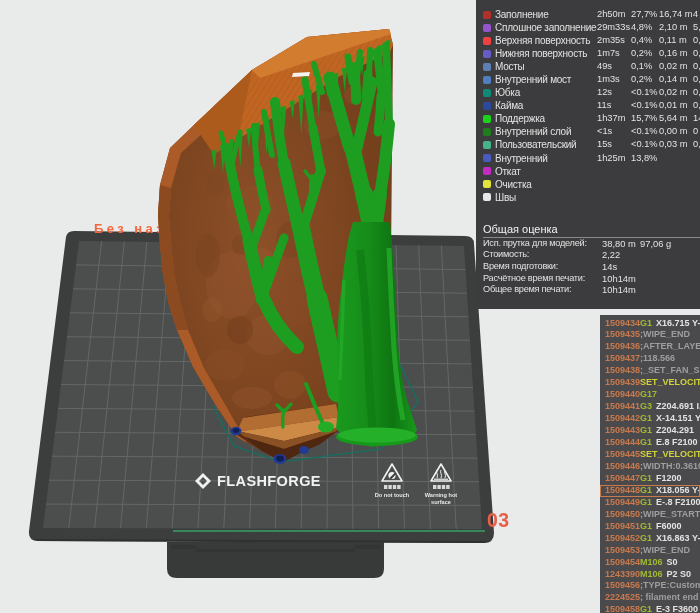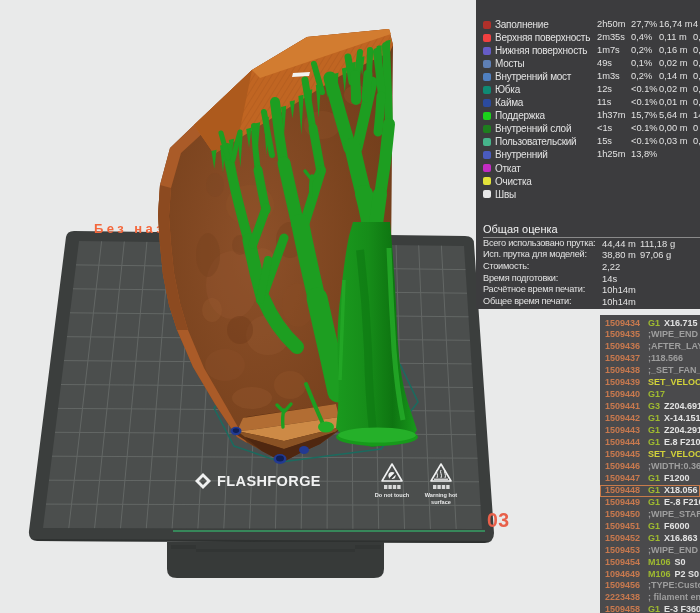--- a/index.html
+++ b/index.html
@@ -1,33 +1,33 @@
 <!DOCTYPE html>
 <html><head><meta charset="utf-8"><style>
 *{margin:0;padding:0;box-sizing:border-box}
 html,body{width:700px;height:613px;overflow:hidden;background:#e9eaea;font-family:"Liberation Sans",sans-serif}
-#stats{position:absolute;left:476px;top:0;width:224px;height:309px;background:#3c3c3e;color:#e2e2e2;font-size:10px;padding-top:18px}
+#stats{position:absolute;left:476px;top:0;width:224px;height:309px;background:#3c3c3e;color:#e2e2e2;font-size:10px;padding-top:8px}
 .srow{position:relative;height:13.06px;line-height:13.06px}
 .sq{position:absolute;left:7px;top:2.6px;width:8px;height:8px;border-radius:2px}
 .lbl{position:absolute;left:19px;letter-spacing:-0.25px}
 .tc{position:absolute;left:121px;font-size:9.3px}
 .pc{position:absolute;left:155px;font-size:9.3px}
 .mc{position:absolute;left:183px;font-size:9.3px}
 .gc{position:absolute;left:217px;font-size:9.3px}
 #otitle{position:absolute;left:7px;top:223px;font-weight:normal;font-size:11px;color:#f2f2f2}
 #oline{position:absolute;left:7px;top:237px;width:217px;border-top:1px solid #8a8a8a}
 #osec{position:absolute;left:0;top:237.5px;width:224px;font-size:9.4px}
 .orow{position:relative;height:11.7px;line-height:11.7px}
 .olbl{position:absolute;left:7px;font-size:9.2px;letter-spacing:-0.25px}
 .ov1{position:absolute;left:126px}
 .ov2{position:absolute;left:164px}
 #gcode{position:absolute;left:600px;top:315px;width:100px;height:298px;background:#4a4a4c;font-size:9px;font-weight:bold;padding-top:2.5px;white-space:nowrap}
 .gl{height:11.96px;line-height:11.96px;padding-left:4px}
 .gl.sel{outline:1px solid #c77b4b;outline-offset:-1px}
-.ln{display:inline-block;width:36px;text-align:right;color:#c8794e;margin-right:8px}
+.ln{display:inline-block;width:36px;text-align:right;color:#c8794e;margin-right:0}
 .cmd{color:#9fba30;margin-right:4px}
 .ycmd{color:#d2d23a}
 .par{color:#e2e2e2}
 .com{color:#9e9e9e}
 </style></head>
 <body>
 <svg width="700" height="613" viewBox="0 0 700 613" style="display:block;position:absolute;top:0;left:0">
 <rect width="700" height="613" fill="#e9eaea"></rect>
 
 <path d="M 66,237 Q 67,231 74,231 L 465,236 Q 474,236 474,244 L 494,533 Q 494,543 484,543 L 38,541 Q 28,541 29,531 Z" fill="#3b3e3d"></path>
@@ -250,20 +250,28 @@
 <div id="stats">
     <div class="srow">
       <span class="sq" style="background:#b0302a"></span>
       <span class="lbl">Заполнение</span>
       <span class="tc">2h50m</span>
       <span class="pc">27,7%</span>
       <span class="mc">16,74 m</span>
       <span class="gc">4</span>
     </div>
     <div class="srow">
+      <span class="sq" style="background:#9654cc"></span>
+      <span class="lbl">Сплошное заполнение</span>
+      <span class="tc">29m33s</span>
+      <span class="pc">4,8%</span>
+      <span class="mc">2,10 m</span>
+      <span class="gc">5,</span>
+    </div>
+    <div class="srow">
       <span class="sq" style="background:#f04040"></span>
       <span class="lbl">Верхняя поверхность</span>
       <span class="tc">2m35s</span>
       <span class="pc">0,4%</span>
       <span class="mc">0,11 m</span>
       <span class="gc">0,</span>
     </div>
     <div class="srow">
       <span class="sq" style="background:#665cc7"></span>
       <span class="lbl">Нижняя поверхность</span>
@@ -342,25 +350,20 @@
       <span class="sq" style="background:#e3e33a"></span>
       <span class="lbl">Очистка</span>
     </div>
     <div class="srow">
       <span class="sq" style="background:#e8e8e8"></span>
       <span class="lbl">Швы</span>
     </div>
 <div id="otitle">Общая оценка</div>
     <div id="oline"></div>
 <div id="osec">
-      <div class="orow">
-        <span class="olbl">Всего использовано прутка:</span>
-        <span class="ov1">44,44 m</span>
-        <span class="ov2">111,18 g</span>
-      </div>
       <div class="orow">
         <span class="olbl">Исп. прутка для моделей:</span>
         <span class="ov1">38,80 m</span>
         <span class="ov2">97,06 g</span>
       </div>
       <div class="orow">
         <span class="olbl">Стоимость:</span>
         <span class="ov1">2,22</span>
       </div>
       <div class="orow">
@@ -392,16 +395,16 @@
     <div class="gl"><span class="ln">1509445</span><span class="ycmd">SET_VELOCITY</span></div>
     <div class="gl"><span class="ln">1509446</span><span class="com">;WIDTH:0.3610</span></div>
     <div class="gl"><span class="ln">1509447</span><span class="cmd">G1</span><span class="par">F1200</span></div>
     <div class="gl sel"><span class="ln">1509448</span><span class="cmd">G1</span><span class="par">X18.056 Y-</span></div>
     <div class="gl"><span class="ln">1509449</span><span class="cmd">G1</span><span class="par">E-.8 F2100</span></div>
     <div class="gl"><span class="ln">1509450</span><span class="com">;WIPE_START</span></div>
     <div class="gl"><span class="ln">1509451</span><span class="cmd">G1</span><span class="par">F6000</span></div>
     <div class="gl"><span class="ln">1509452</span><span class="cmd">G1</span><span class="par">X16.863 Y-</span></div>
     <div class="gl"><span class="ln">1509453</span><span class="com">;WIPE_END</span></div>
     <div class="gl"><span class="ln">1509454</span><span class="cmd">M106</span><span class="par">S0</span></div>
-    <div class="gl"><span class="ln">1094649</span><span class="cmd">M106</span><span class="par">P2 S0</span></div>
+    <div class="gl"><span class="ln">1243390</span><span class="cmd">M106</span><span class="par">P2 S0</span></div>
     <div class="gl"><span class="ln">1509456</span><span class="com">;TYPE:Custom</span></div>
-    <div class="gl"><span class="ln">2223438</span><span class="com">; filament end g</span></div>
+    <div class="gl"><span class="ln">2224525</span><span class="com">; filament end g</span></div>
     <div class="gl"><span class="ln">1509458</span><span class="cmd">G1</span><span class="par">E-3 F3600</span></div>
   </div>
 </body></html>

